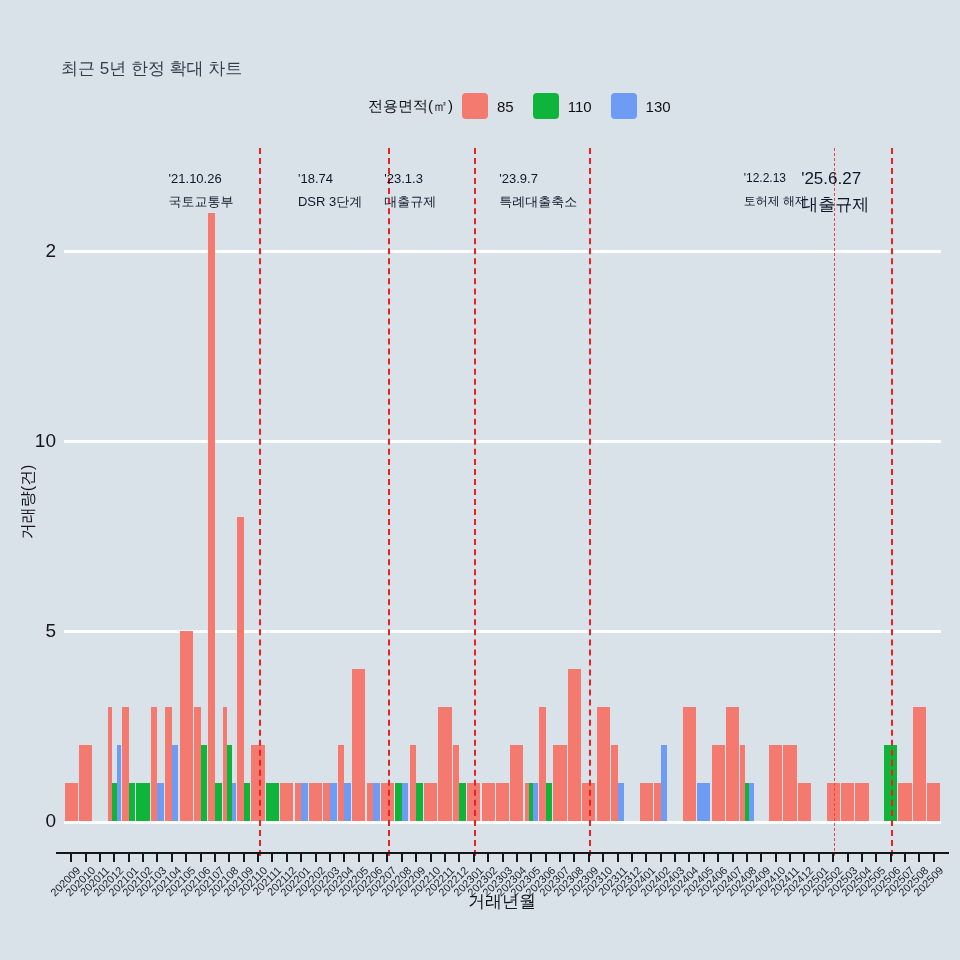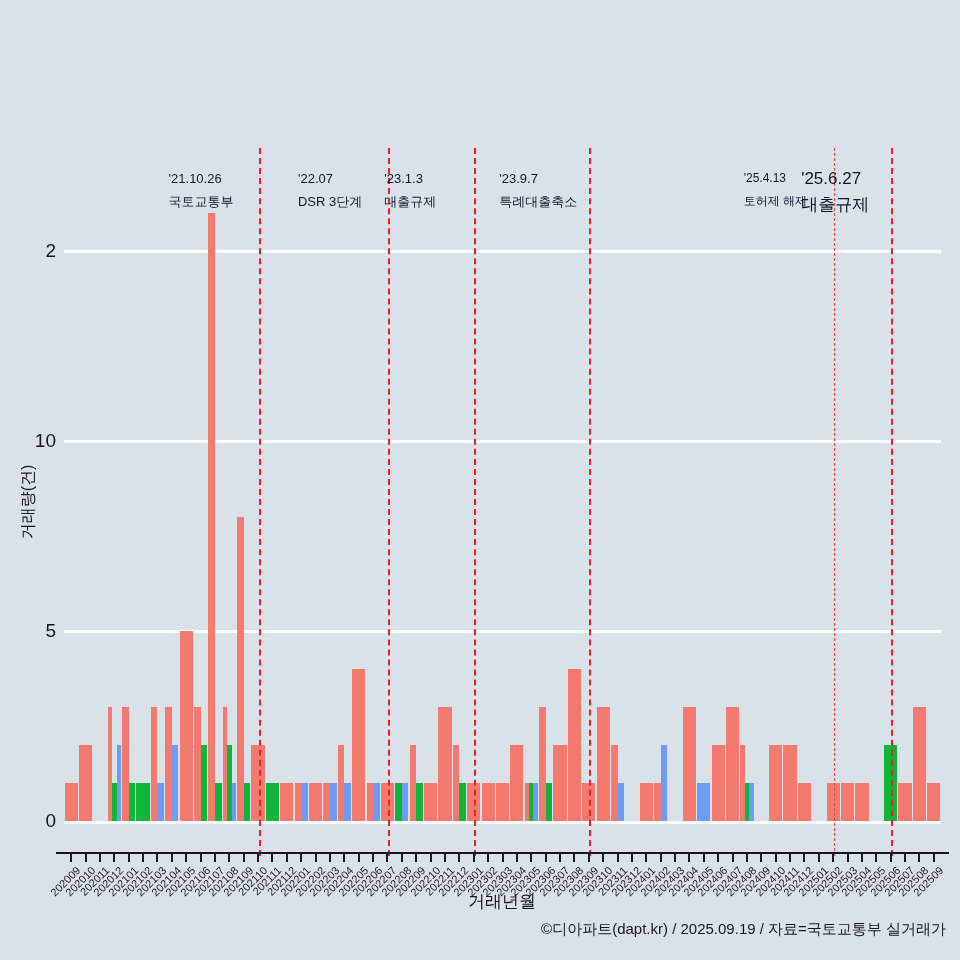--- a/index.html
+++ b/index.html
@@ -59,21 +59,33 @@
   }
   .footer{
     position:absolute;right:14px;top:920px;
     font-size:15px;color:#15181c;
   }
 </style>
 </head>
 <body>
 
 <div class="stage">
-
+  <div class="subtitle">최근 5년 한정 확대 차트</div>
+
+  <div class="legend">
+    <span class="ltitle">전용면적(㎡)</span>
+    <span id="legend-items" style="display:flex;align-items:center;gap:9px;">
+        <span class="swatch" style="background: rgb(244, 121, 111);"></span>
+        <span class="lval">85</span>
+        <span class="swatch" style="background: rgb(15, 181, 58);"></span>
+        <span class="lval">110</span>
+        <span class="swatch" style="background: rgb(110, 155, 244);"></span>
+        <span class="lval">130</span>
+      </span>
+  </div>
 
   <div class="plot" id="plot">
       <div class="gridline" style="left: 64px; width: 877px; top: 821px;"></div>
       <div class="ytick" style="left: 6px; top: 821px;">0</div>
       <div class="gridline" style="left: 64px; width: 877px; top: 629.5px;"></div>
       <div class="ytick" style="left: 6px; top: 631px;">5</div>
       <div class="gridline" style="left: 64px; width: 877px; top: 439.5px;"></div>
       <div class="ytick" style="left: 6px; top: 441px;">10</div>
       <div class="gridline" style="left: 64px; width: 877px; top: 249.5px;"></div>
       <div class="ytick" style="left: 6px; top: 251px;">2</div>
@@ -153,30 +165,30 @@
       <div class="bar" style="left: 840.949px; width: 13.2px; top: 783px; height: 38px; background: rgb(244, 121, 111);"></div>
       <div class="bar" style="left: 855.326px; width: 13.2px; top: 783px; height: 38px; background: rgb(244, 121, 111);"></div>
       <div class="bar" style="left: 884.08px; width: 13.2px; top: 745px; height: 76px; background: rgb(15, 181, 58);"></div>
       <div class="bar" style="left: 898.457px; width: 13.2px; top: 783px; height: 38px; background: rgb(244, 121, 111);"></div>
       <div class="bar" style="left: 912.834px; width: 13.2px; top: 707px; height: 114px; background: rgb(244, 121, 111);"></div>
       <div class="bar" style="left: 927.211px; width: 13.2px; top: 783px; height: 38px; background: rgb(244, 121, 111);"></div>
       <div class="ann-line w2" style="left: 258.59px; top: 148px; height: 708px;"></div>
       <div class="ann-text normal" style="left: 168.59px; width: 180px; top: 162px;">'21.10.26</div>
       <div class="ann-text normal" style="left: 168.59px; width: 180px; top: 184px;">국토교통부</div>
       <div class="ann-line w2" style="left: 387.984px; top: 148px; height: 708px;"></div>
-      <div class="ann-text normal" style="left: 297.984px; width: 180px; top: 162px;">'22.07</div>
+      <div class="ann-text normal" style="left: 297.984px; width: 180px; top: 162px;">'18.74</div>
       <div class="ann-text normal" style="left: 297.984px; width: 180px; top: 184px;">DSR 3단계</div>
       <div class="ann-line w2" style="left: 474.246px; top: 148px; height: 708px;"></div>
       <div class="ann-text normal" style="left: 384.246px; width: 180px; top: 162px;">'23.1.3</div>
       <div class="ann-text normal" style="left: 384.246px; width: 180px; top: 184px;">대출규제</div>
       <div class="ann-line w2" style="left: 589.262px; top: 148px; height: 708px;"></div>
       <div class="ann-text normal" style="left: 499.262px; width: 180px; top: 162px;">'23.9.7</div>
       <div class="ann-text normal" style="left: 499.262px; width: 180px; top: 184px;">특례대출축소</div>
       <div class="ann-line w1" style="left: 833.672px; top: 148px; height: 708px;"></div>
-      <div class="ann-text small" style="left: 743.672px; width: 180px; top: 162px;">'25.4.13</div>
+      <div class="ann-text small" style="left: 743.672px; width: 180px; top: 162px;">'12.2.13</div>
       <div class="ann-text small" style="left: 743.672px; width: 180px; top: 184px;">토허제 해제</div>
       <div class="ann-line w2" style="left: 891.18px; top: 148px; height: 708px;"></div>
       <div class="ann-text large" style="left: 801.18px; width: 180px; top: 160px;">'25.6.27</div>
       <div class="ann-text large" style="left: 801.18px; width: 180px; top: 184px;">대출규제</div>
       <div class="axisline" style="left: 56px; width: 893px; top: 852px;"></div>
       <div class="xtick" style="left: 70.1885px; top: 854px;"></div>
       <div class="xlab" style="left: -15.8115px; top: 864px;">202009</div>
       <div class="xtick" style="left: 84.5656px; top: 854px;"></div>
       <div class="xlab" style="left: -1.43443px; top: 864px;">202010</div>
       <div class="xtick" style="left: 98.9426px; top: 854px;"></div>
@@ -294,14 +306,13 @@
       <div class="xtick" style="left: 904.057px; top: 854px;"></div>
       <div class="xlab" style="left: 818.057px; top: 864px;">202507</div>
       <div class="xtick" style="left: 918.434px; top: 854px;"></div>
       <div class="xlab" style="left: 832.434px; top: 864px;">202508</div>
       <div class="xtick" style="left: 932.811px; top: 854px;"></div>
       <div class="xlab" style="left: 846.811px; top: 864px;">202509</div>
     </div>
 
   <div class="ylabel">거래량(건)</div>
   <div class="xlabel">거래년월</div>
-  <div class="footer">©디아파트(dapt.kr) / 2025.09.19 / 자료=국토교통부 실거래가</div>
 </div>
 
 </body></html>

